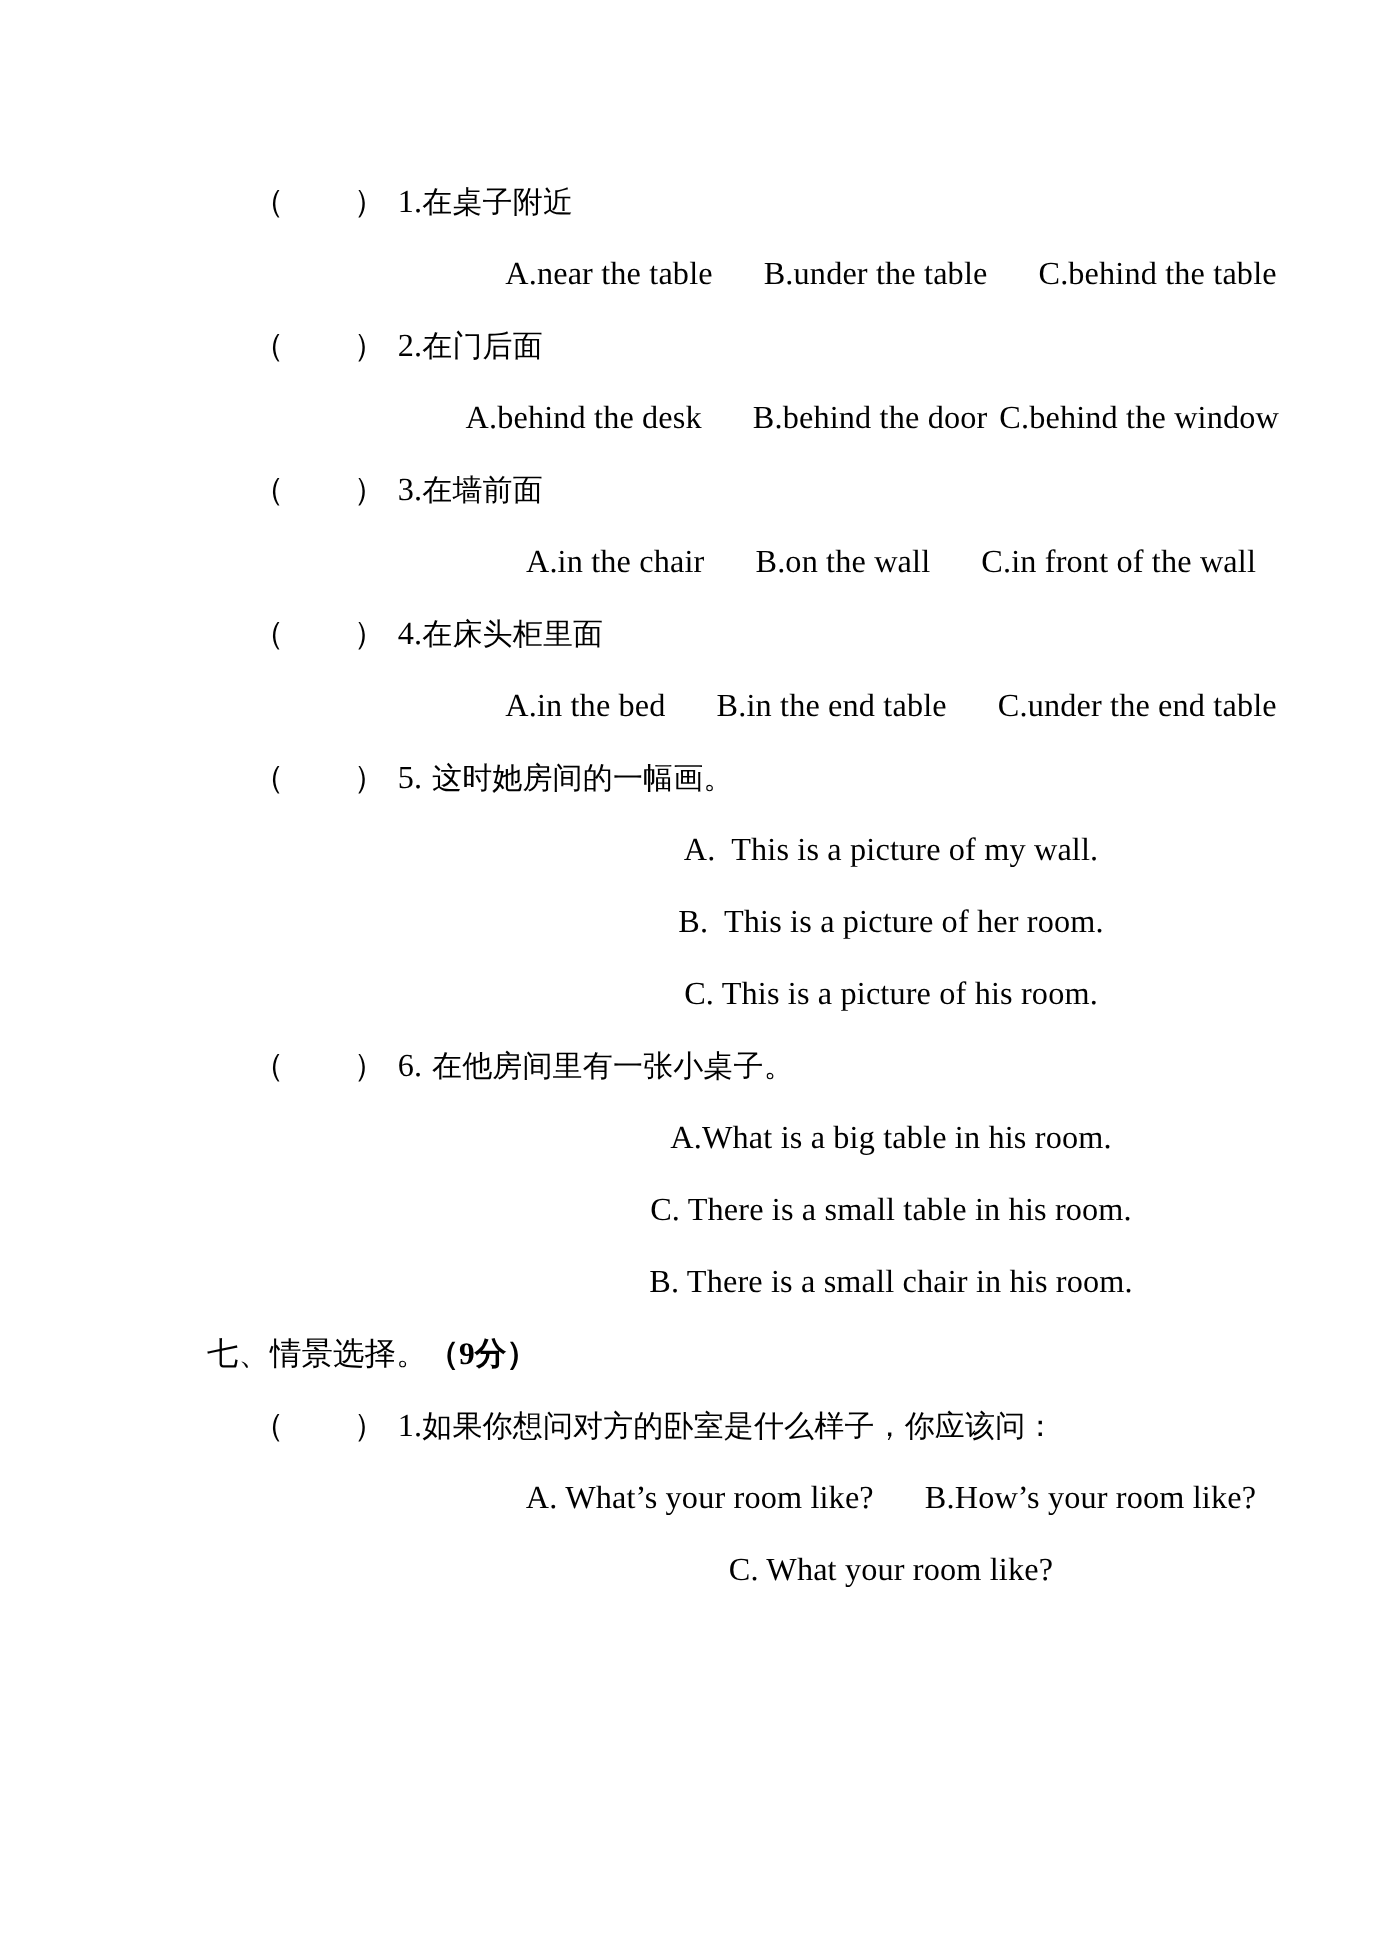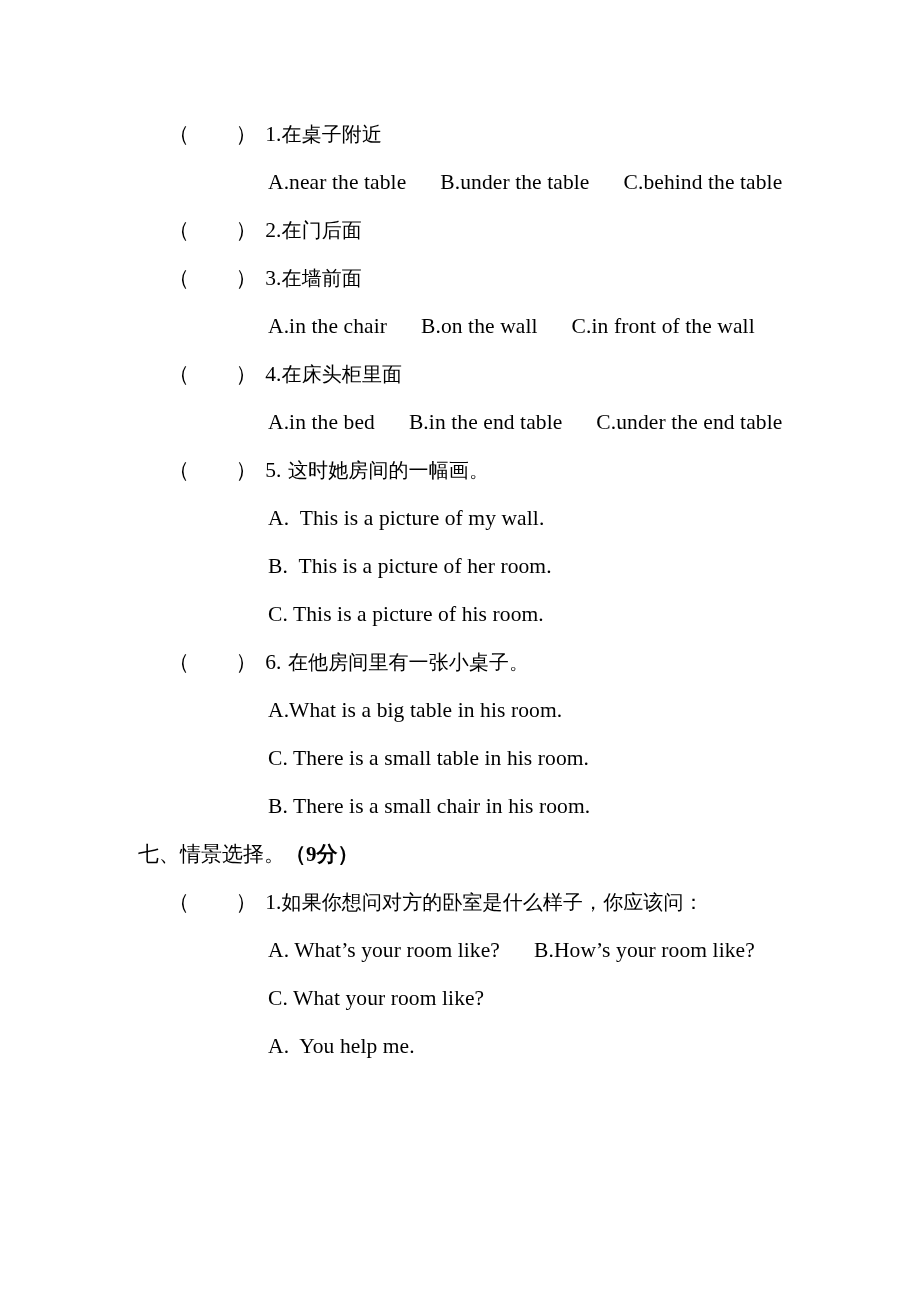--- a/index.html
+++ b/index.html
@@ -45,20 +45,21 @@
   .stem .num {
     padding-left: 8px;
   }
   .stem .cn {
     font-family: "DejaVu Sans", "Liberation Sans", sans-serif;
     font-size: 20px;
   }
 
   .opts {
     padding-left: 268px;
+    text-align: center;
   }
   .opts.indent-narrow { padding-left: 243px; }
   .opts .gap-wide { display: inline-block; width: 34px; }
   .opts .gap-small { display: inline-block; width: 8px; }
 
   
   .section-heading {
     height: 48px;
     line-height: 48px;
     padding-left: 138px;
@@ -77,20 +78,21 @@
 <div class="page">
   <div class="content">
 
     <div class="qblock">
       <div class="line stem"><span>（</span><span class="blank"></span><span>）</span><span class="num">1.</span><span class="cn">在桌子附近</span></div>
       <div class="line opts"><span>A.near the table</span><span class="gap-wide"></span><span>B.under the table</span><span class="gap-wide"></span><span>C.behind the table</span></div>
     </div>
 
     <div class="qblock">
       <div class="line stem"><span>（</span><span class="blank"></span><span>）</span><span class="num">2.</span><span class="cn">在门后面</span></div>
+      <div class="line opts indent-narrow"><span>A.behind the desk</span><span class="gap-wide"></span><span>B.behind the door</span><span class="gap-small"></span><span>C.behind the window</span></div>
     </div>
 
     <div class="qblock">
       <div class="line stem"><span>（</span><span class="blank"></span><span>）</span><span class="num">3.</span><span class="cn">在墙前面</span></div>
       <div class="line opts"><span>A.in the chair</span><span class="gap-wide"></span><span>B.on the wall</span><span class="gap-wide"></span><span>C.in front of the wall</span></div>
     </div>
 
     <div class="qblock">
       <div class="line stem"><span>（</span><span class="blank"></span><span>）</span><span class="num">4.</span><span class="cn">在床头柜里面</span></div>
       <div class="line opts"><span>A.in the bed</span><span class="gap-wide"></span><span>B.in the end table</span><span class="gap-wide"></span><span>C.under the end table</span></div>
@@ -112,17 +114,16 @@
 
     <div class="section-heading"><span>七、</span><span>情景选择。</span><span class="score">（9分）</span></div>
 
     <div class="qblock">
       <div class="line stem"><span>（</span><span class="blank"></span><span>）</span><span class="num">1.</span><span class="cn">如果你想问对方的卧室是什么样子，你应该问：</span></div>
       <div class="line opts"><span>A. What’s your room like?</span><span class="gap-wide"></span><span>B.How’s your room like?</span></div>
       <div class="line opts"><span>C. What your room like?</span></div>
     </div>
 
     <div class="qblock">
-      <div class="line opts"><span>A.  You help me.</span></div>
     </div>
 
   </div>
 </div>
 
 </body></html>

